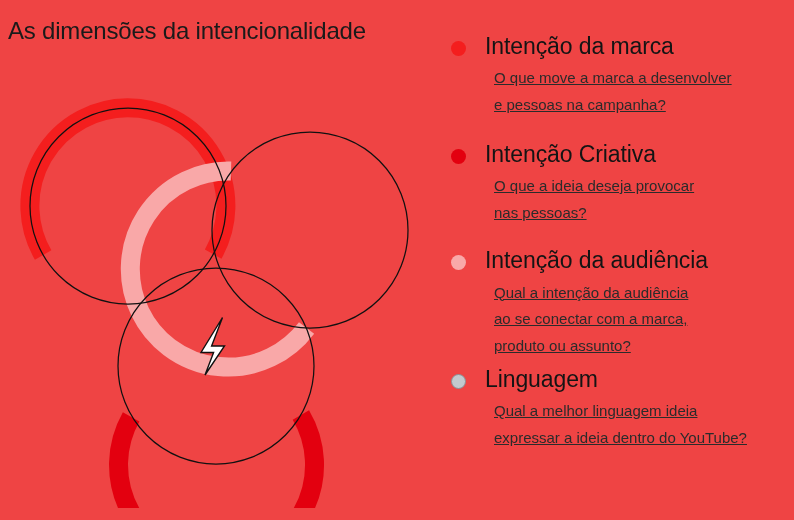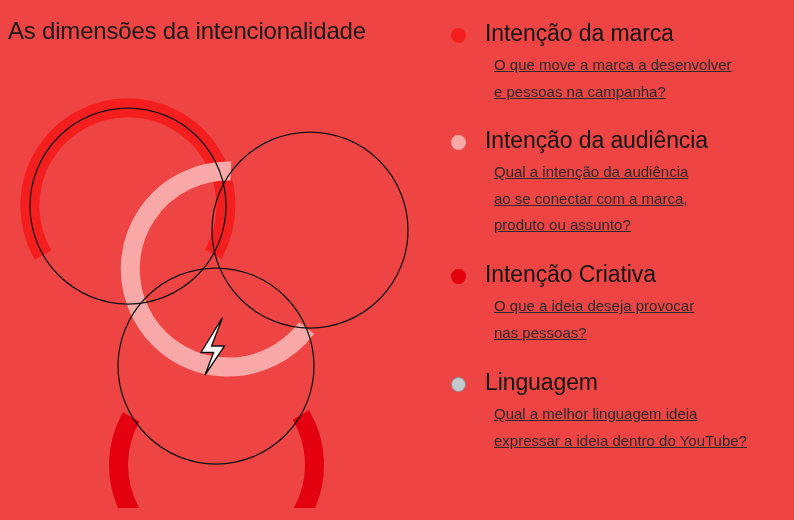--- a/index.html
+++ b/index.html
@@ -48,24 +48,24 @@
   #legend {
     position: absolute;
     left: 449px;
     top: 14px;
     width: 340px;
   }
   .legend-item {
     position: relative;
     padding-left: 36px;
   }
-  .legend-item.item-0 { margin-top: 4px; }
+  .legend-item.item-0 { margin-top: 17px; }
   .legend-item.item-1 { margin-top: 19px; }
   .legend-item.item-2 { margin-top: 20px; }
-  .legend-item.item-3 { margin-top: 20px; }
+  .legend-item.item-3 { margin-top: 4px; }
 
   .legend-bullet {
     position: absolute;
     left: 2px;
     top: 10px;
     width: 15px;
     height: 15px;
     border-radius: 50%;
   }
   .legend-bullet.outlined {
@@ -151,36 +151,36 @@
 
     <div class="legend-item item-0">
       <span class="legend-bullet" style="background:#F41E1E;"></span>
       <div class="legend-title">Intenção da marca</div>
       <div class="legend-desc">
         <span class="dline">O que move a marca a desenvolver</span>
         <span class="dline">e pessoas na campanha?</span>
       </div>
     </div>
 
+    <div class="legend-item item-2">
+      <span class="legend-bullet" style="background:#E3000F;"></span>
+      <div class="legend-title">Intenção Criativa</div>
+      <div class="legend-desc">
+        <span class="dline">O que a ideia deseja provocar</span>
+        <span class="dline">nas pessoas?</span>
+      </div>
+    </div>
+
     <div class="legend-item item-1">
       <span class="legend-bullet" style="background:#F9A8A8;"></span>
       <div class="legend-title">Intenção da audiência</div>
       <div class="legend-desc">
         <span class="dline">Qual a intenção da audiência</span>
         <span class="dline">ao se conectar com a marca,</span>
         <span class="dline">produto ou assunto?</span>
-      </div>
-    </div>
-
-    <div class="legend-item item-2">
-      <span class="legend-bullet" style="background:#E3000F;"></span>
-      <div class="legend-title">Intenção Criativa</div>
-      <div class="legend-desc">
-        <span class="dline">O que a ideia deseja provocar</span>
-        <span class="dline">nas pessoas?</span>
       </div>
     </div>
 
     <div class="legend-item item-3">
       <span class="legend-bullet outlined" style="background:#C3C9CE;"></span>
       <div class="legend-title">Linguagem</div>
       <div class="legend-desc">
         <span class="dline">Qual a melhor linguagem ideia</span>
         <span class="dline">expressar a ideia dentro do YouTube?</span>
       </div>

